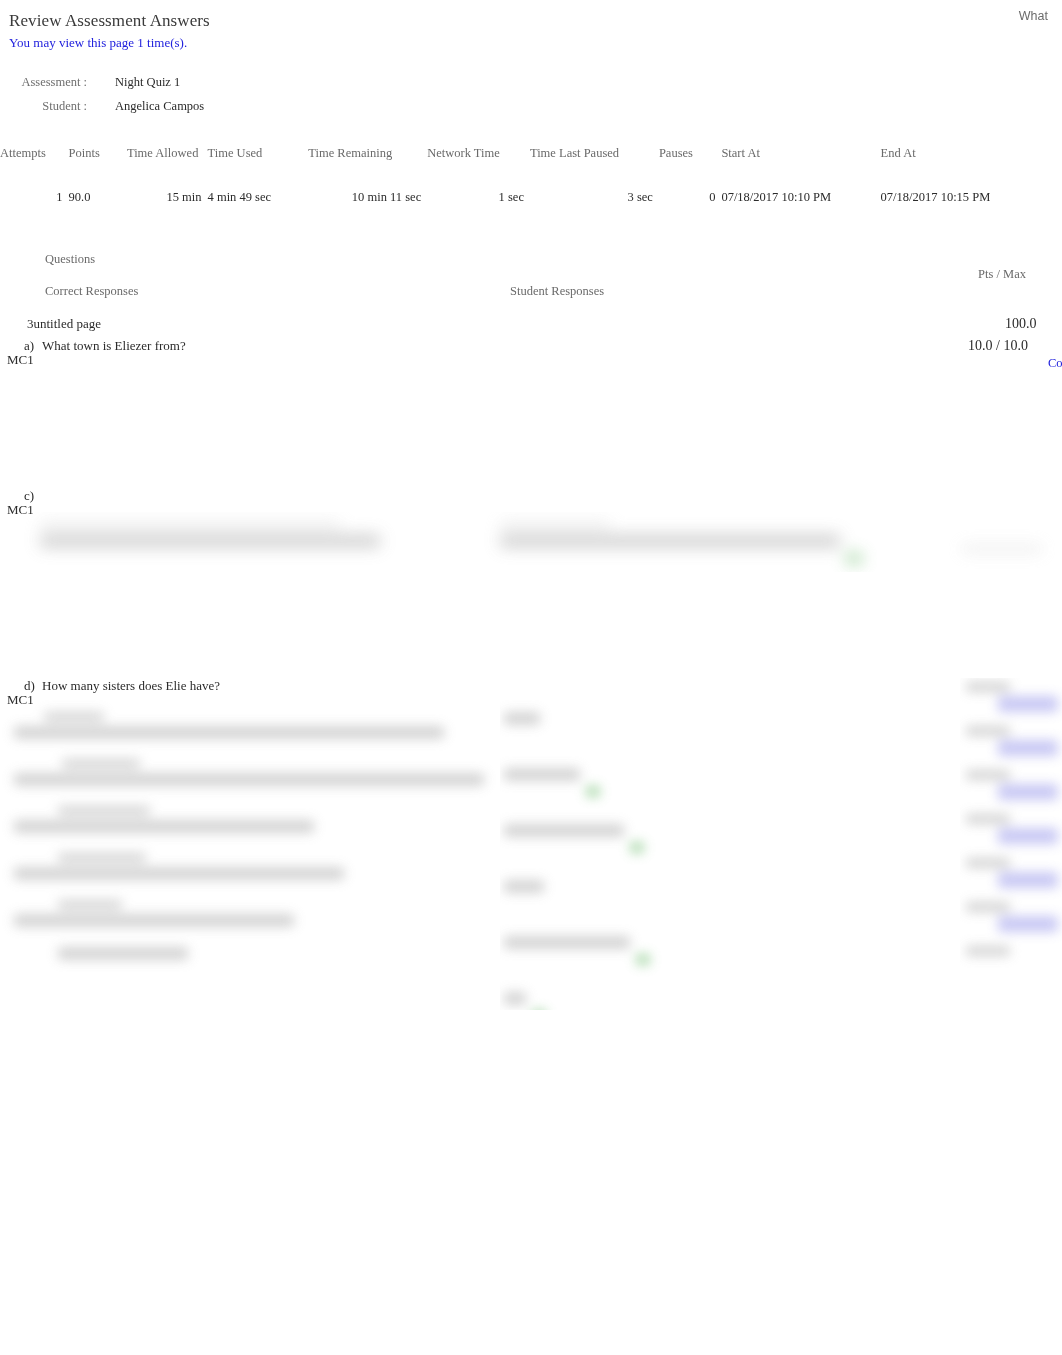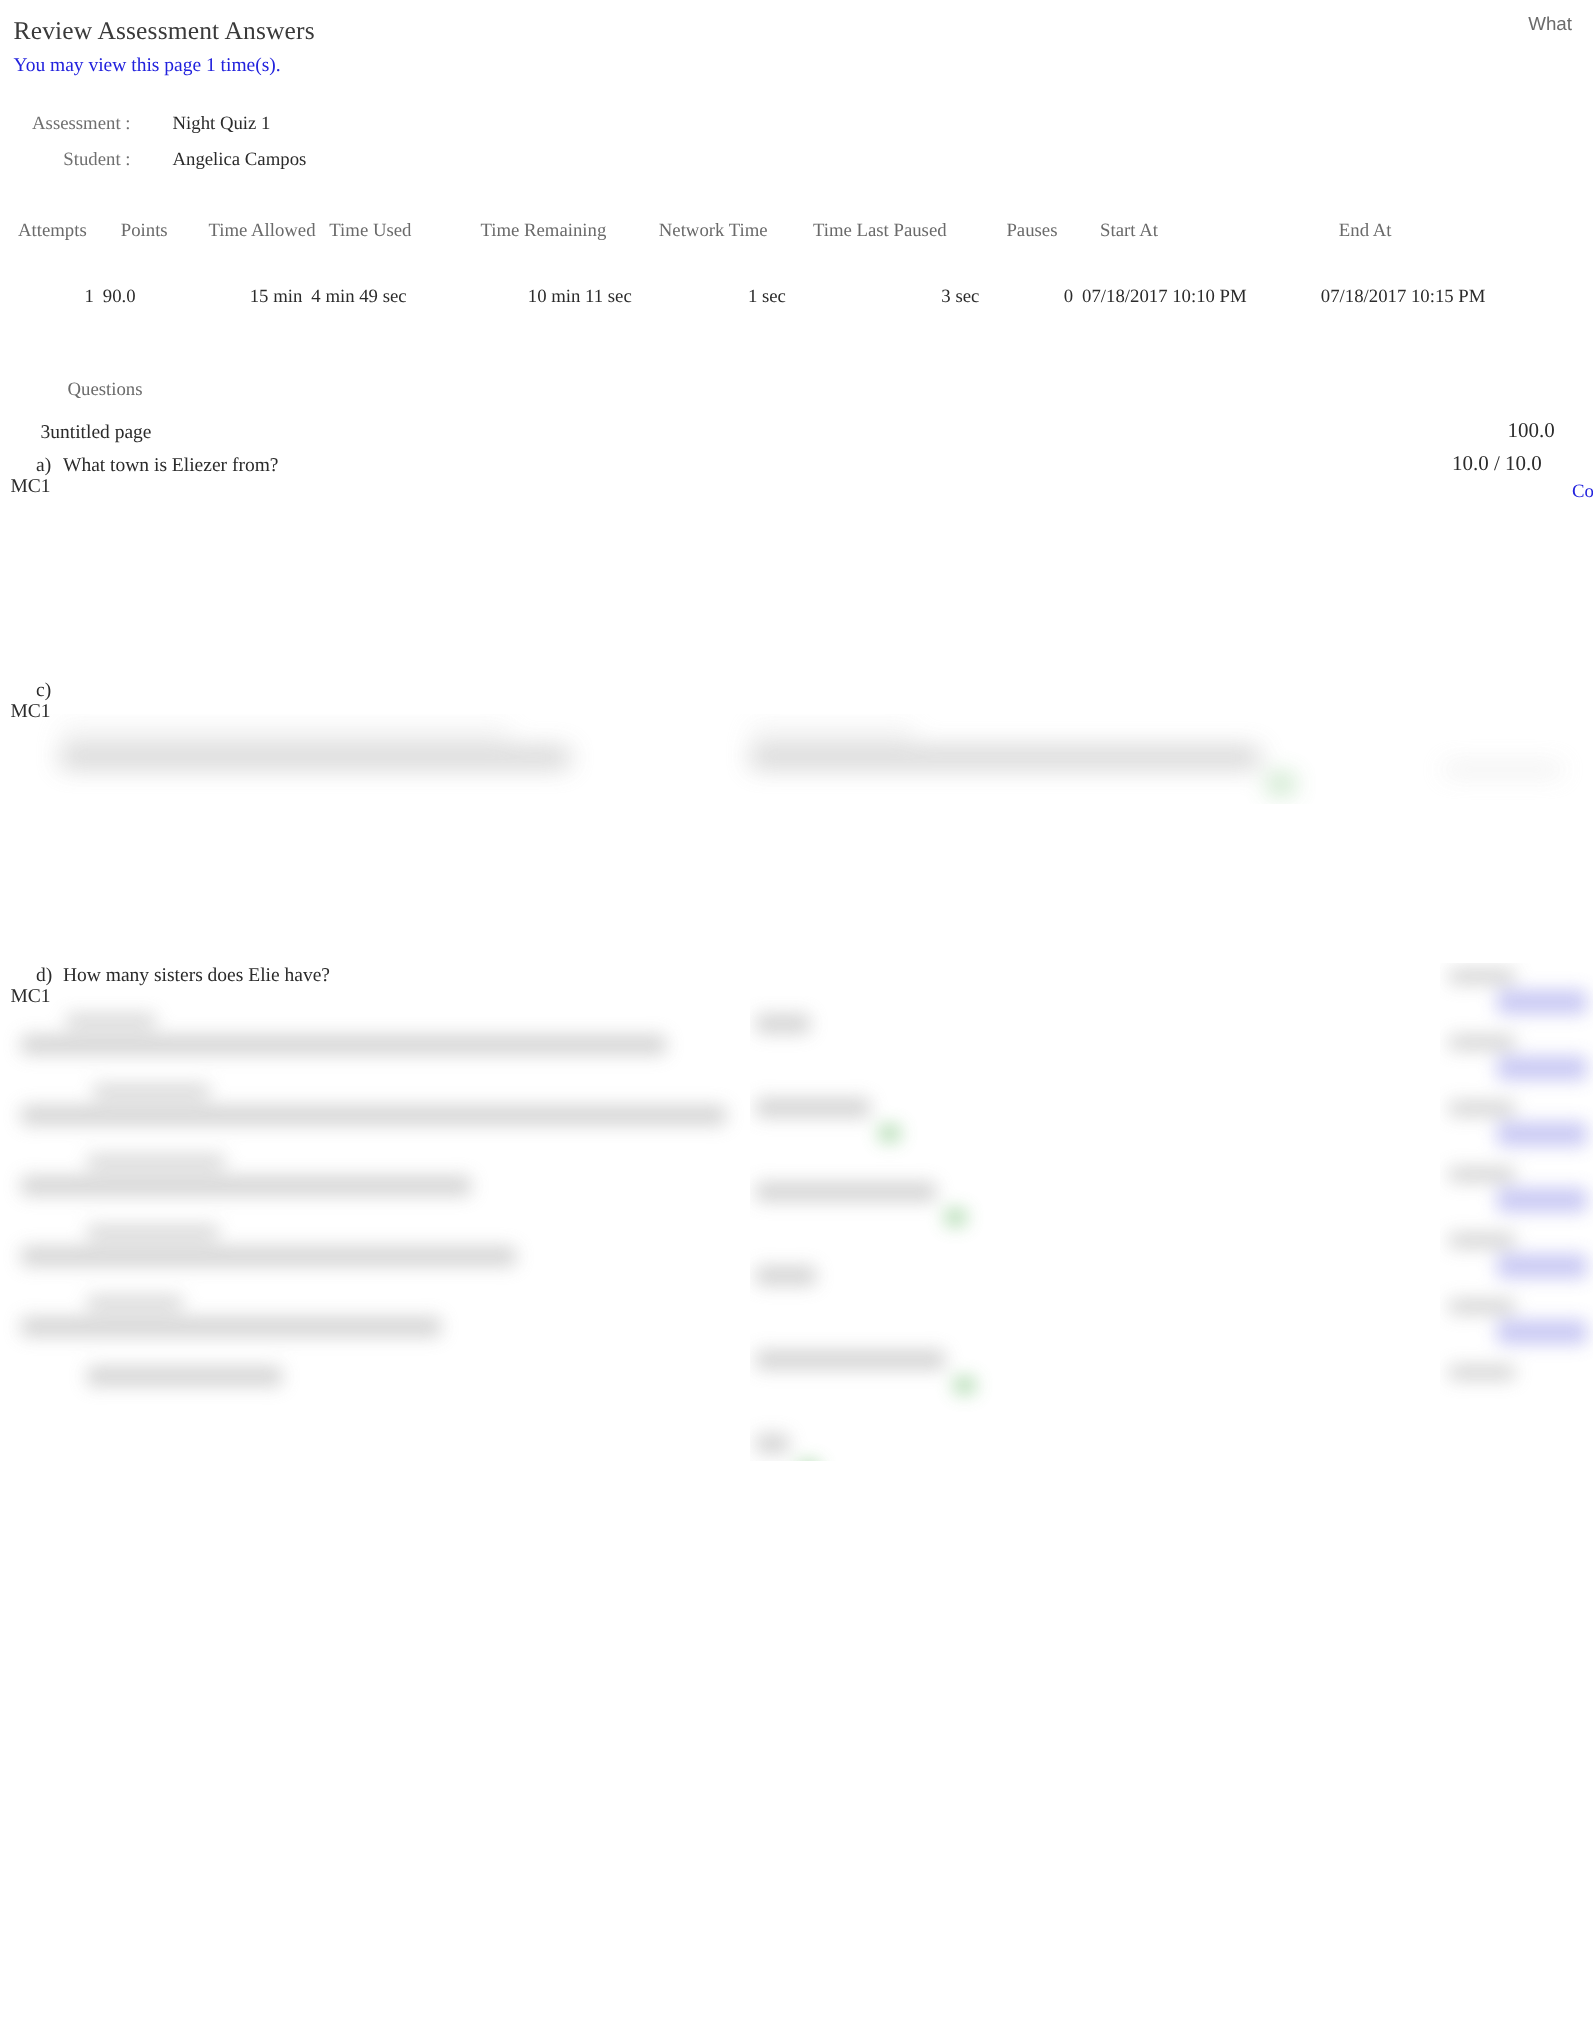--- a/index.html
+++ b/index.html
@@ -78,21 +78,21 @@
     margin-top: 22px;
     width: 1062px;
     border-collapse: collapse;
     table-layout: fixed;
   }
   #attempt-summary th {
     font-weight: normal;
     color: #6a6a6a;
     font-size: 12.5px;
     text-align: left;
-    padding: 4px 6px 4px 12px;
+    padding: 4px 6px 4px 0;
     vertical-align: bottom;
     line-height: 18px;
     white-space: nowrap;
   }
   #attempt-summary td {
     font-size: 12.5px;
     color: #2b2b2b;
     padding: 22px 6px 4px 0;
     vertical-align: top;
     line-height: 18px;
@@ -299,20 +299,25 @@
       <td>07/18/2017 10:10 PM</td>
       <td>07/18/2017 10:15 PM</td>
     </tr>
   </tbody>
 </table>
 
 <div id="questions-section">
 
   <div id="questions-heading">Questions</div>
 
+  <div id="subheader-row">
+    <div id="pts-max-label">Pts / Max</div>
+    <div id="correct-responses-label">Correct Responses</div>
+    <div id="student-responses-label">Student Responses</div>
+  </div>
 
   <div class="page-row">
     <div class="page-row-title">3untitled page</div>
     <div class="page-row-score">100.0</div>
   </div>
 
   <div class="q-row" style="height:150px;">
     <div class="q-letter">a)</div>
     <div class="q-text">What town is Eliezer from?</div>
     <div class="q-type">MC1</div>

